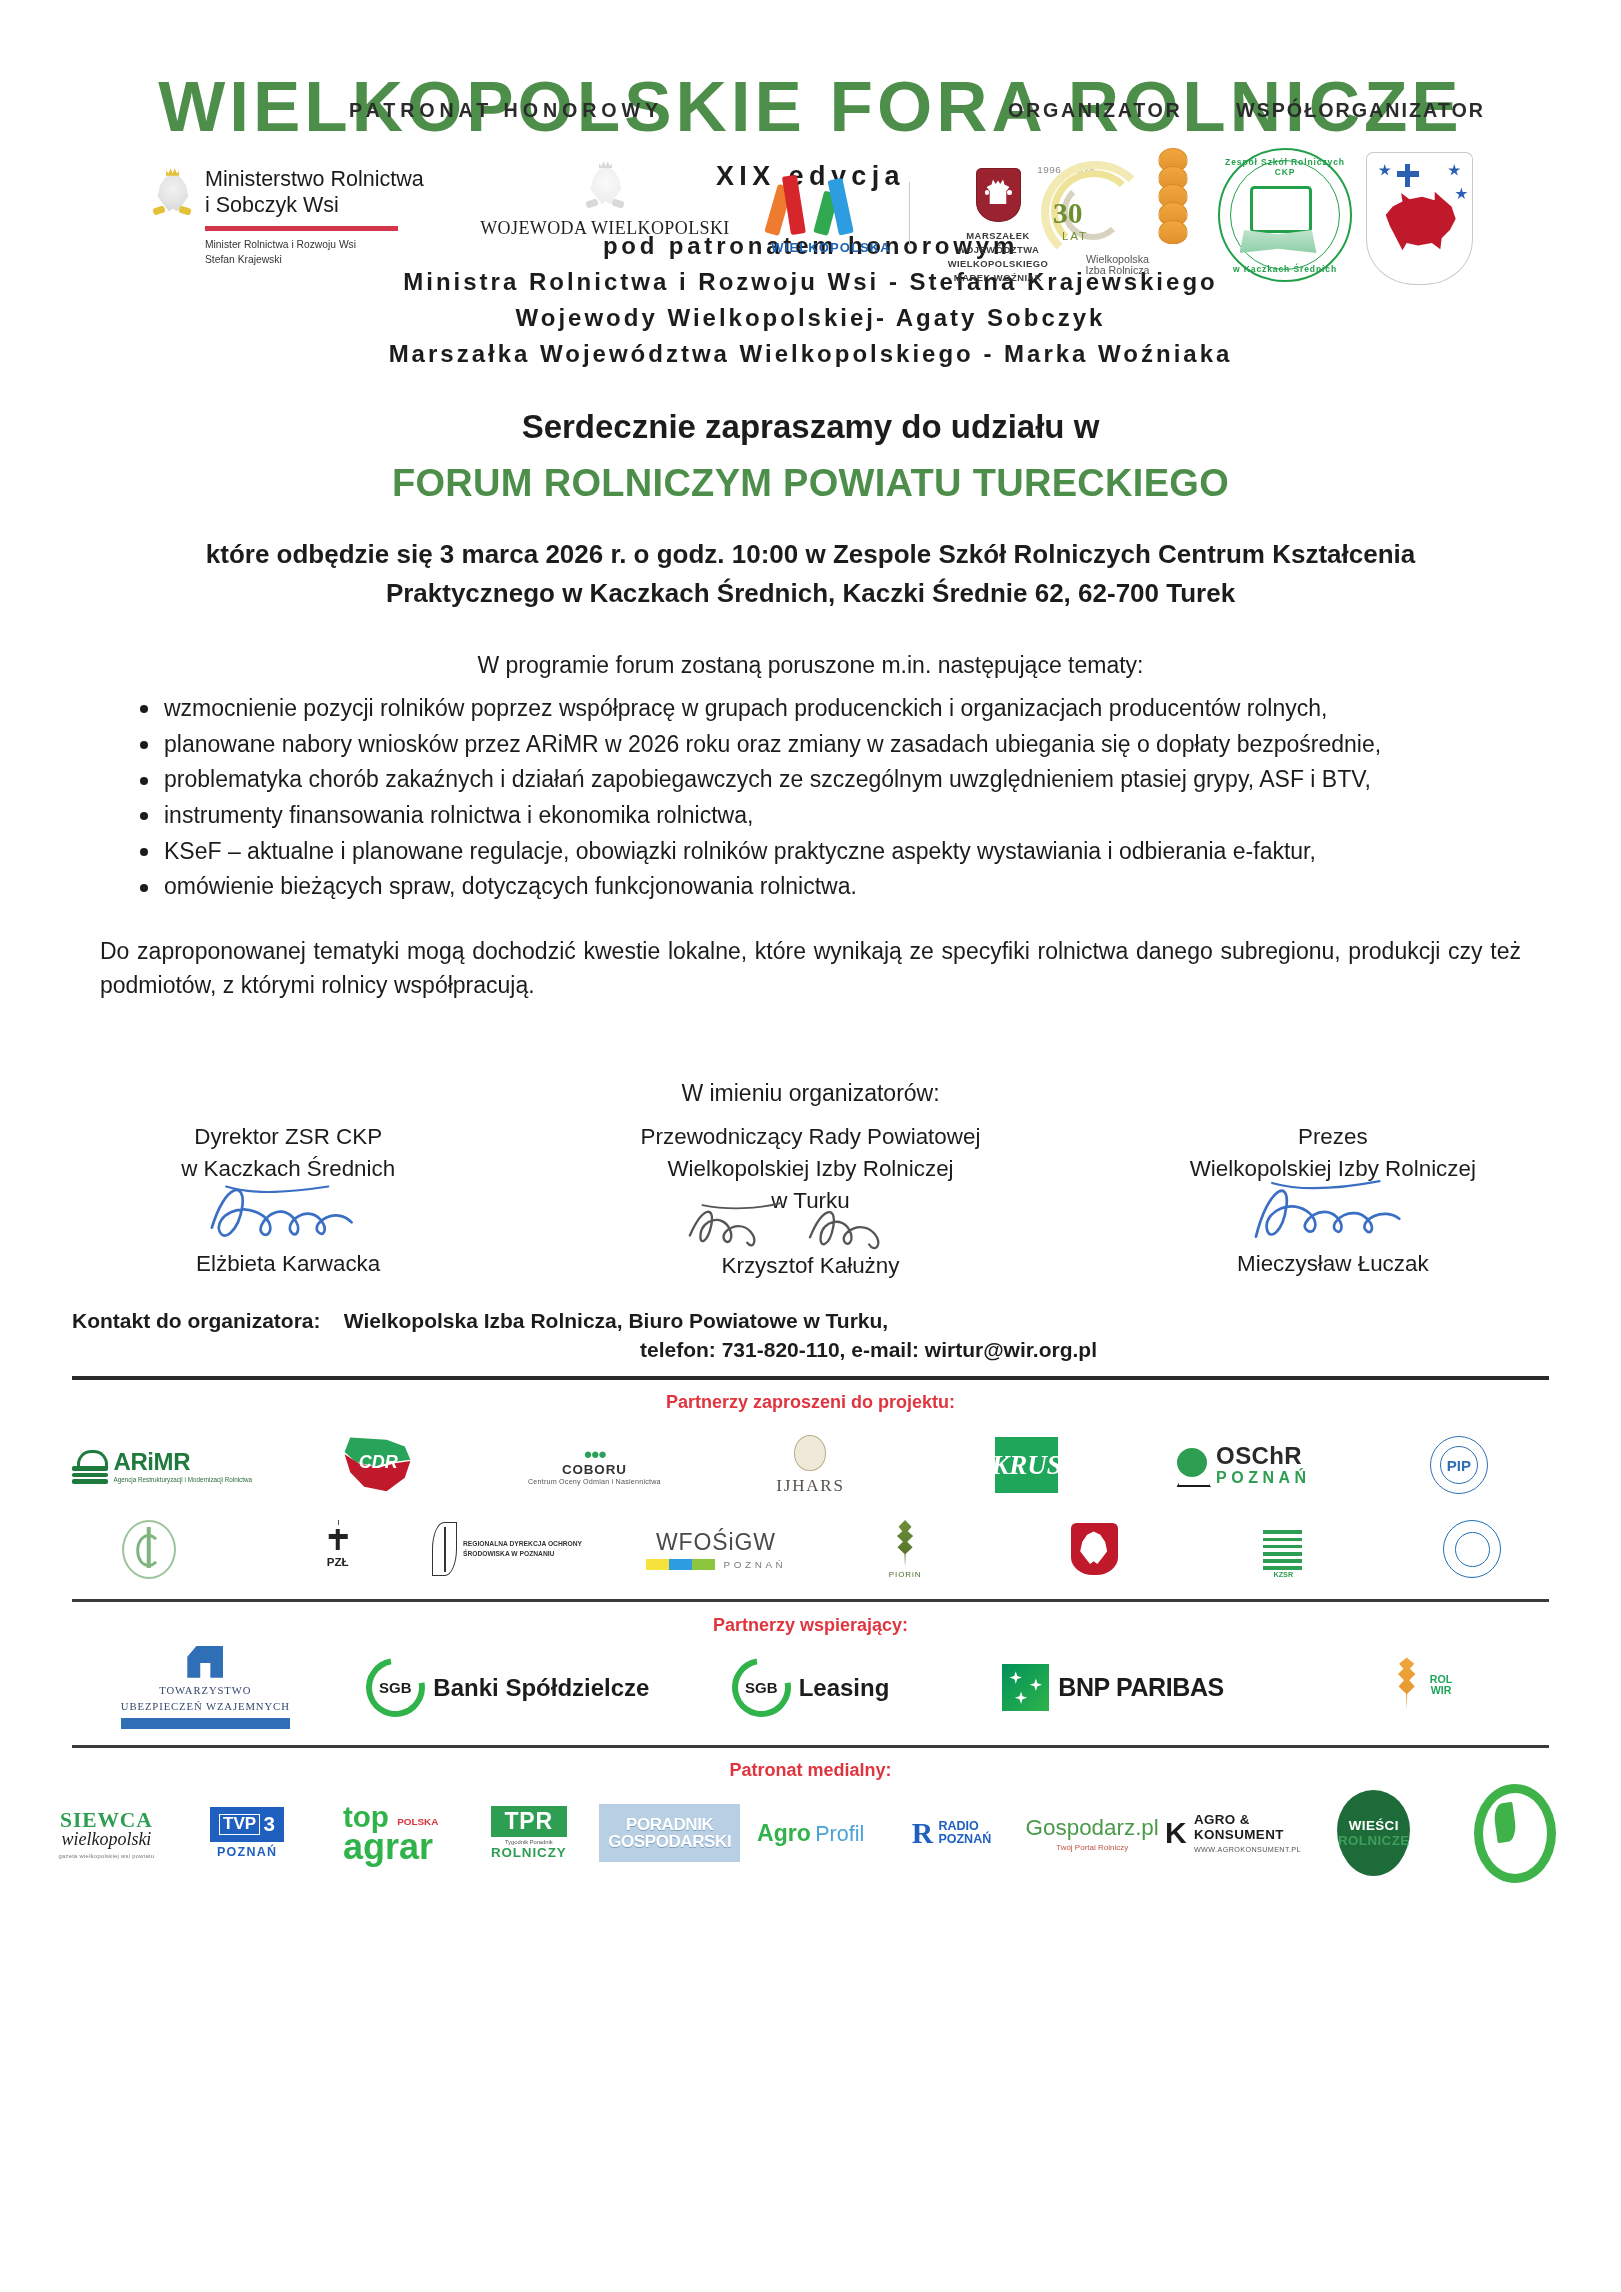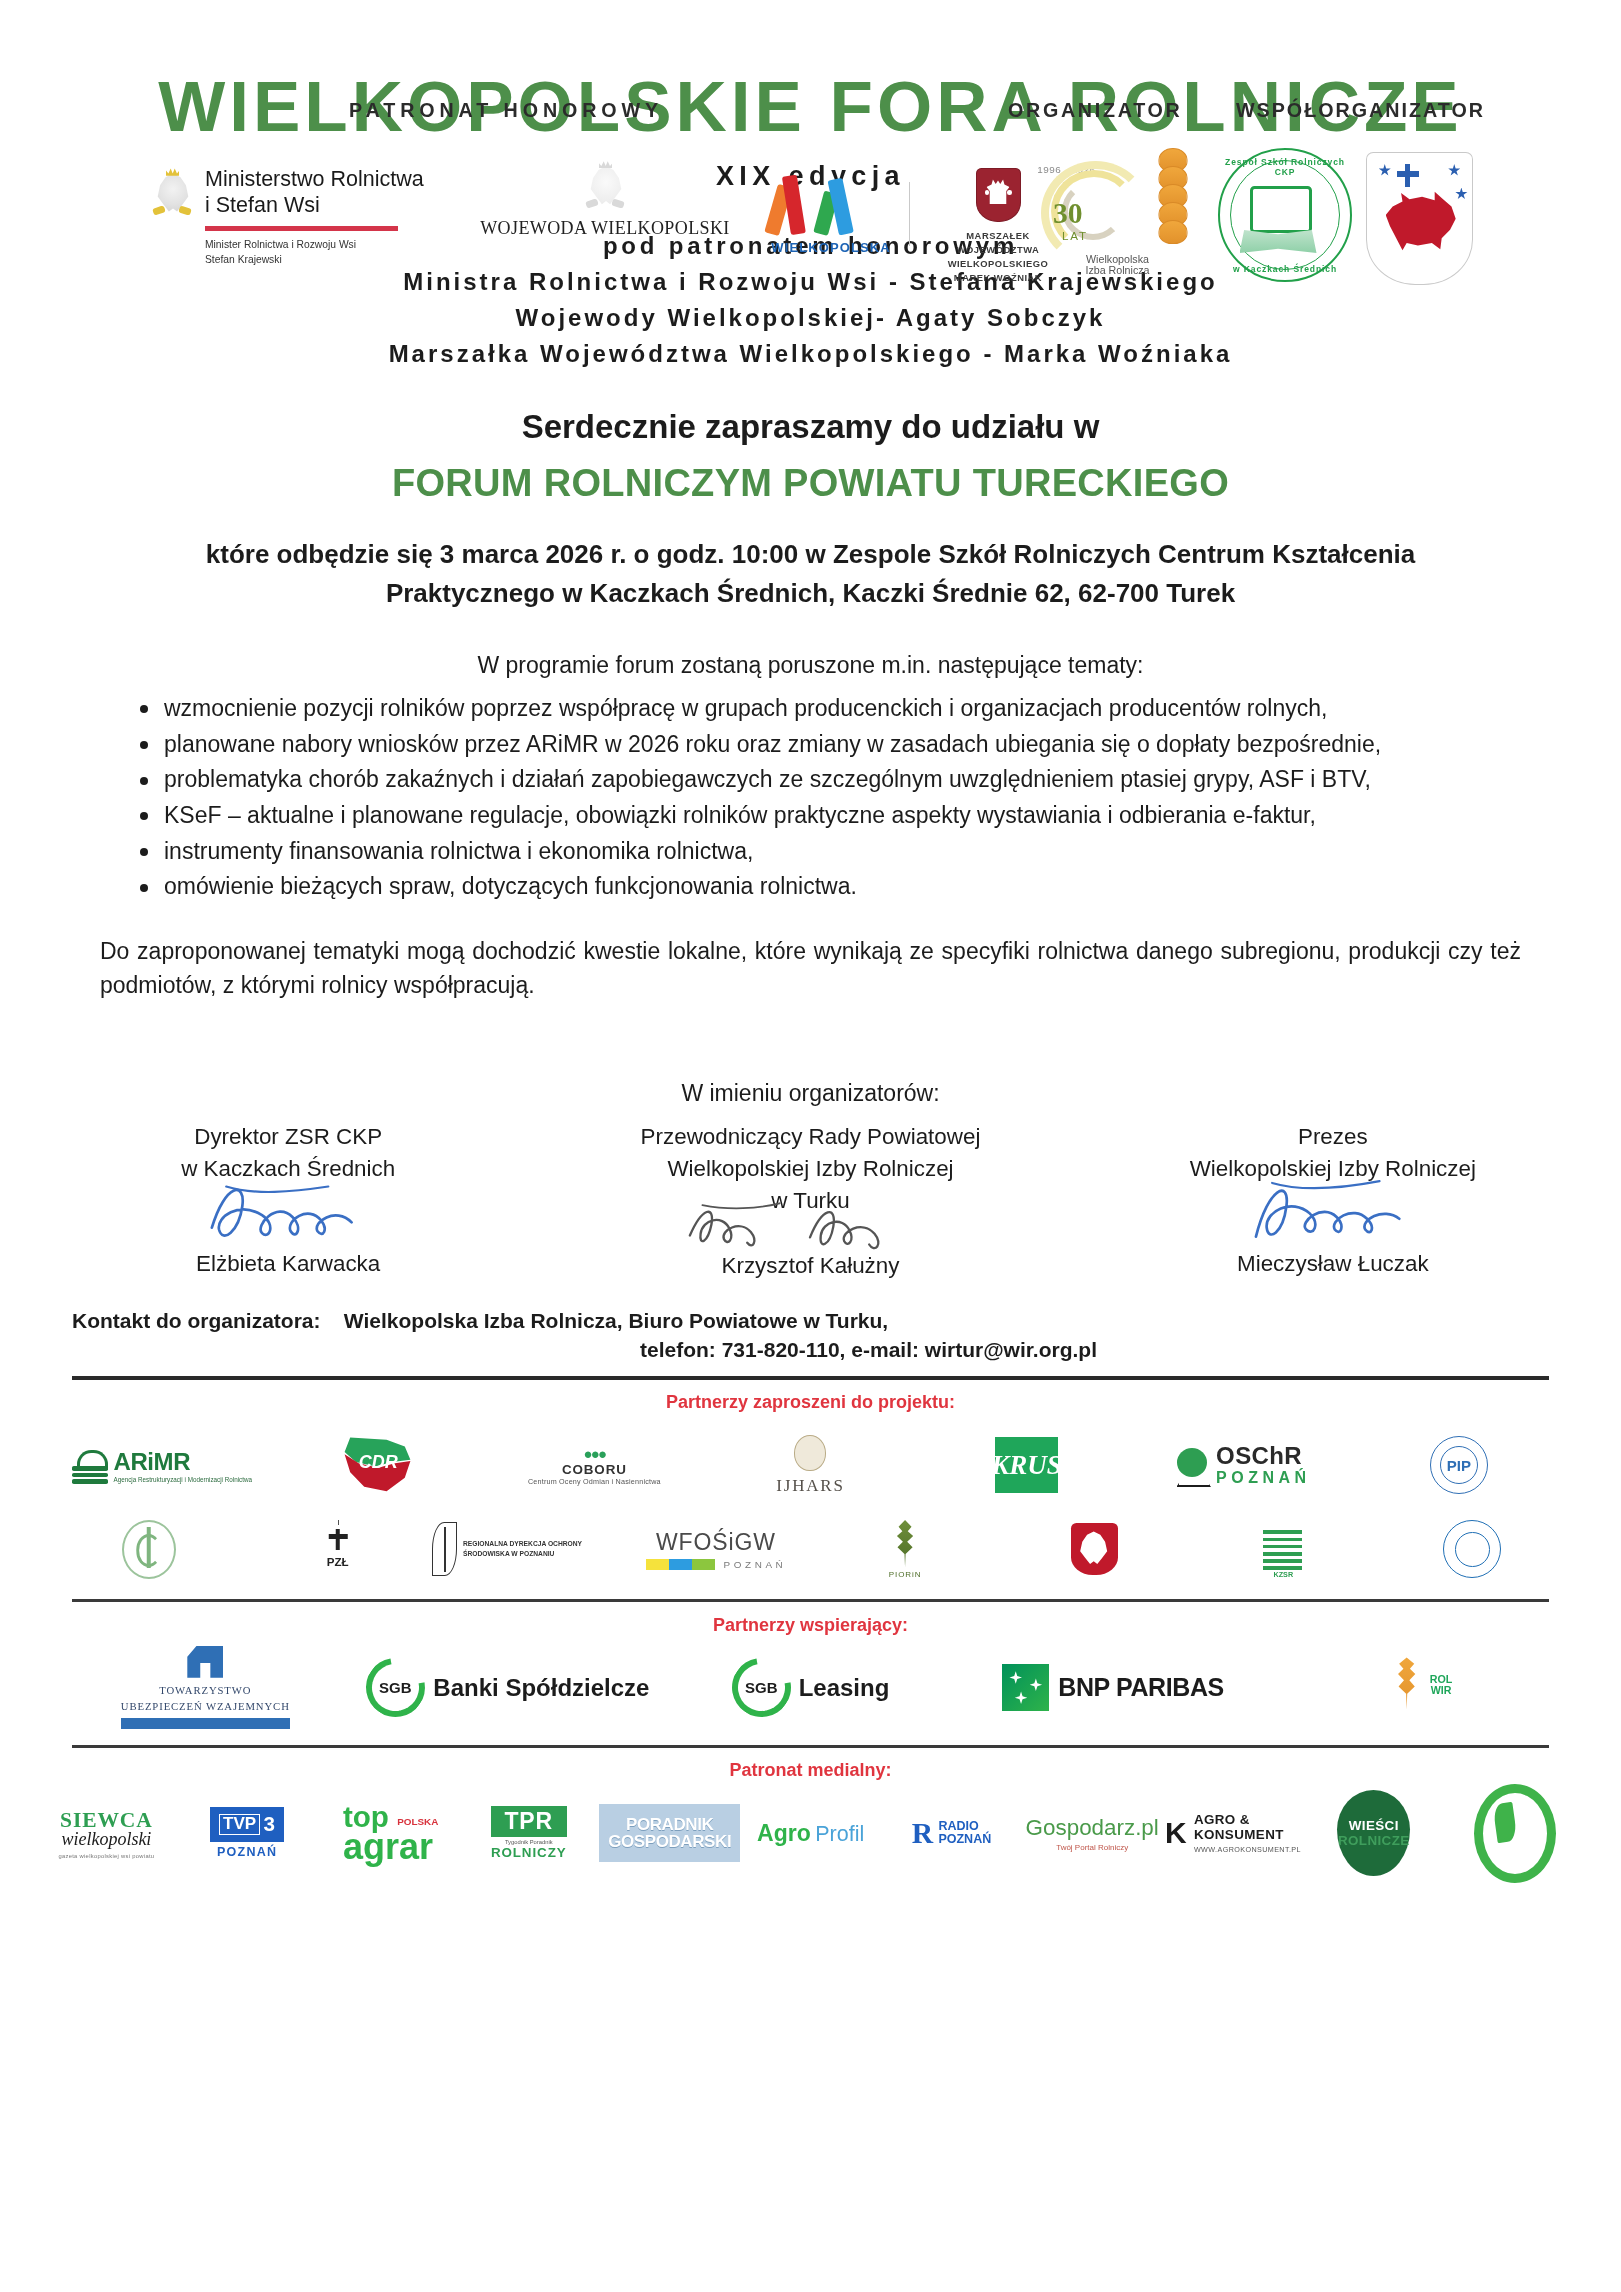--- a/index.html
+++ b/index.html
@@ -346,21 +346,21 @@
     <div class="lg min-wrap">
       <div class="min-row">
         <div class="eagle">
           <div class="body"></div>
             <div class="crown"></div>
             <div class="claw1"></div>
             <div class="claw2"></div>
         </div>
         <div>
           <div class="min-text">Ministerstwo Rolnictwa</div>
-          <div class="min-text">i Stefan Wsi</div>
+          <div class="min-text">i Sobczyk Wsi</div>
         </div>
       </div>
       <div class="min-rule" style="margin-left:57px;"></div>
       <div style="margin-left:57px;">
         <div class="min-sub">Minister Rolnictwa i Rozwoju Wsi</div>
         <div class="min-sub">Stefan Krajewski</div>
       </div>
     </div>
 
     <div class="lg woj-wrap">
@@ -455,22 +455,22 @@
     <div>które odbędzie się 3 marca 2026 r. o godz. 10:00 w Zespole Szkół Rolniczych Centrum Kształcenia</div>
     <div>Praktycznego w Kaczkach Średnich, Kaczki Średnie 62, 62-700 Turek</div>
   </div>
 
   <div class="prog">
     <div class="prog-lead">W programie forum zostaną poruszone m.in. następujące tematy:</div>
     <ul class="topics">
       <li>wzmocnienie pozycji rolników poprzez współpracę w grupach producenckich i organizacjach producentów rolnych,</li>
       <li>planowane nabory wniosków przez ARiMR w 2026 roku oraz zmiany w zasadach ubiegania się o dopłaty bezpośrednie,</li>
       <li>problematyka chorób zakaźnych i działań zapobiegawczych ze szczególnym uwzględnieniem ptasiej grypy, ASF i BTV,</li>
+      <li>instrumenty finansowania rolnictwa i ekonomika rolnictwa,</li>
       <li>KSeF – aktualne i planowane regulacje, obowiązki rolników praktyczne aspekty wystawiania i odbierania e-faktur,</li>
-      <li>instrumenty finansowania rolnictwa i ekonomika rolnictwa,</li>
       <li>omówienie bieżących spraw, dotyczących funkcjonowania rolnictwa.</li>
     </ul>
     <div class="prog-note">Do zaproponowanej tematyki mogą dochodzić kwestie lokalne, które wynikają ze specyfiki rolnictwa danego subregionu, produkcji czy też podmiotów, z którymi rolnicy współpracują.</div>
   </div>
 
   <div class="sig-lead">W imieniu organizatorów:</div>
   <div class="sigs">
 
     <div class="sig">
       <div class="role">Dyrektor ZSR CKP</div>

